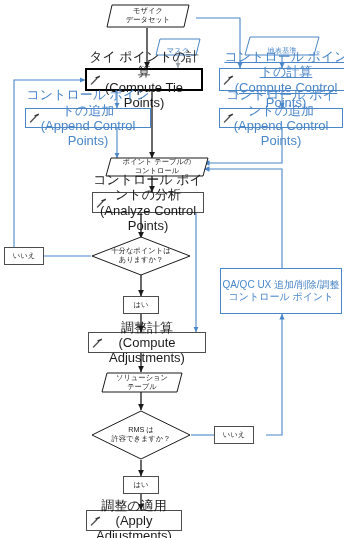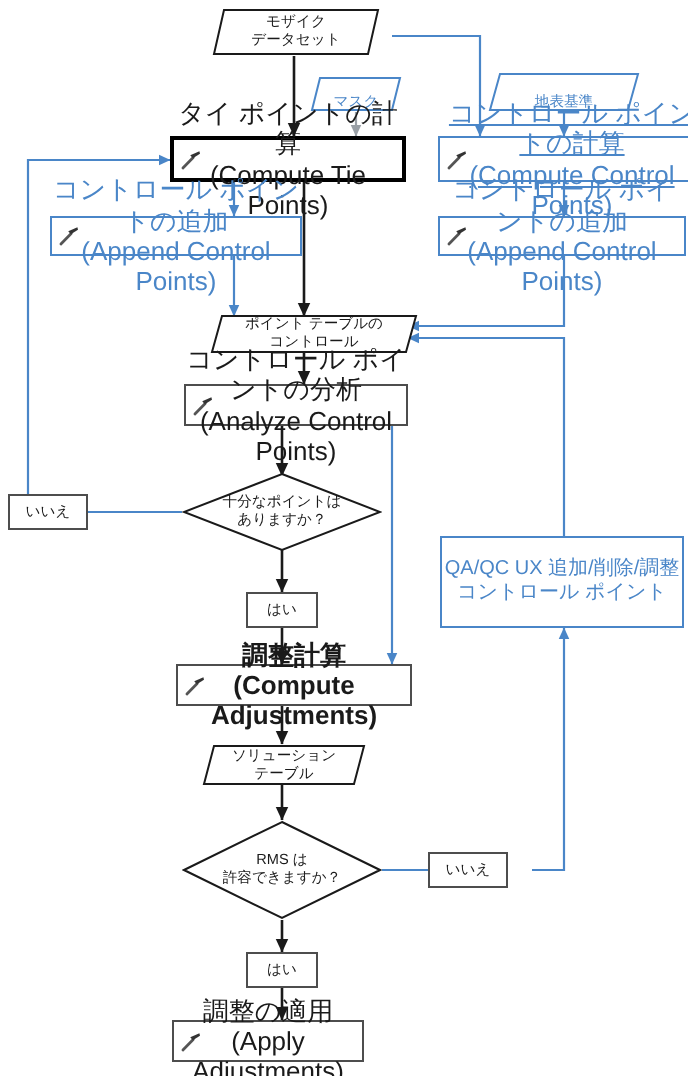--- a/index.html
+++ b/index.html
@@ -238,21 +238,21 @@
 
   <div class="node lbl" style="left:123px; top:296px; width:36px; height:18px;">
     <span>はい</span>
   </div>
 
   <div class="node annot" style="left:220px; top:268px; width:122px; height:46px;">
     <span>QA/QC UX 追加/削除/調整
 コントロール ポイント</span>
   </div>
 
-  <div class="node proc" style="left:88px; top:332px; width:118px; height:21px;font-weight:bold;">
+  <div class="node proc" style="left:88px; top:332px; width:118px; height:21px;">
     <svg class="tool" viewBox="0 0 12 12">
       <path d="M1.6,10.4 L7.2,4.6" stroke="#555" stroke-width="1.5" fill="none" stroke-linecap="round"></path>
       <path d="M5.6,3.4 L10.6,1.2 L10.9,2.6 L7.0,5.0 z" fill="#333"></path>
     </svg>
     <span>調整計算
 (Compute Adjustments)</span>
   </div>
 
   <div class="node data" style="left:101px; top:372px; width:82px; height:21px;">
     <svg class="shape" viewBox="0 0 82 21" preserveAspectRatio="none">

